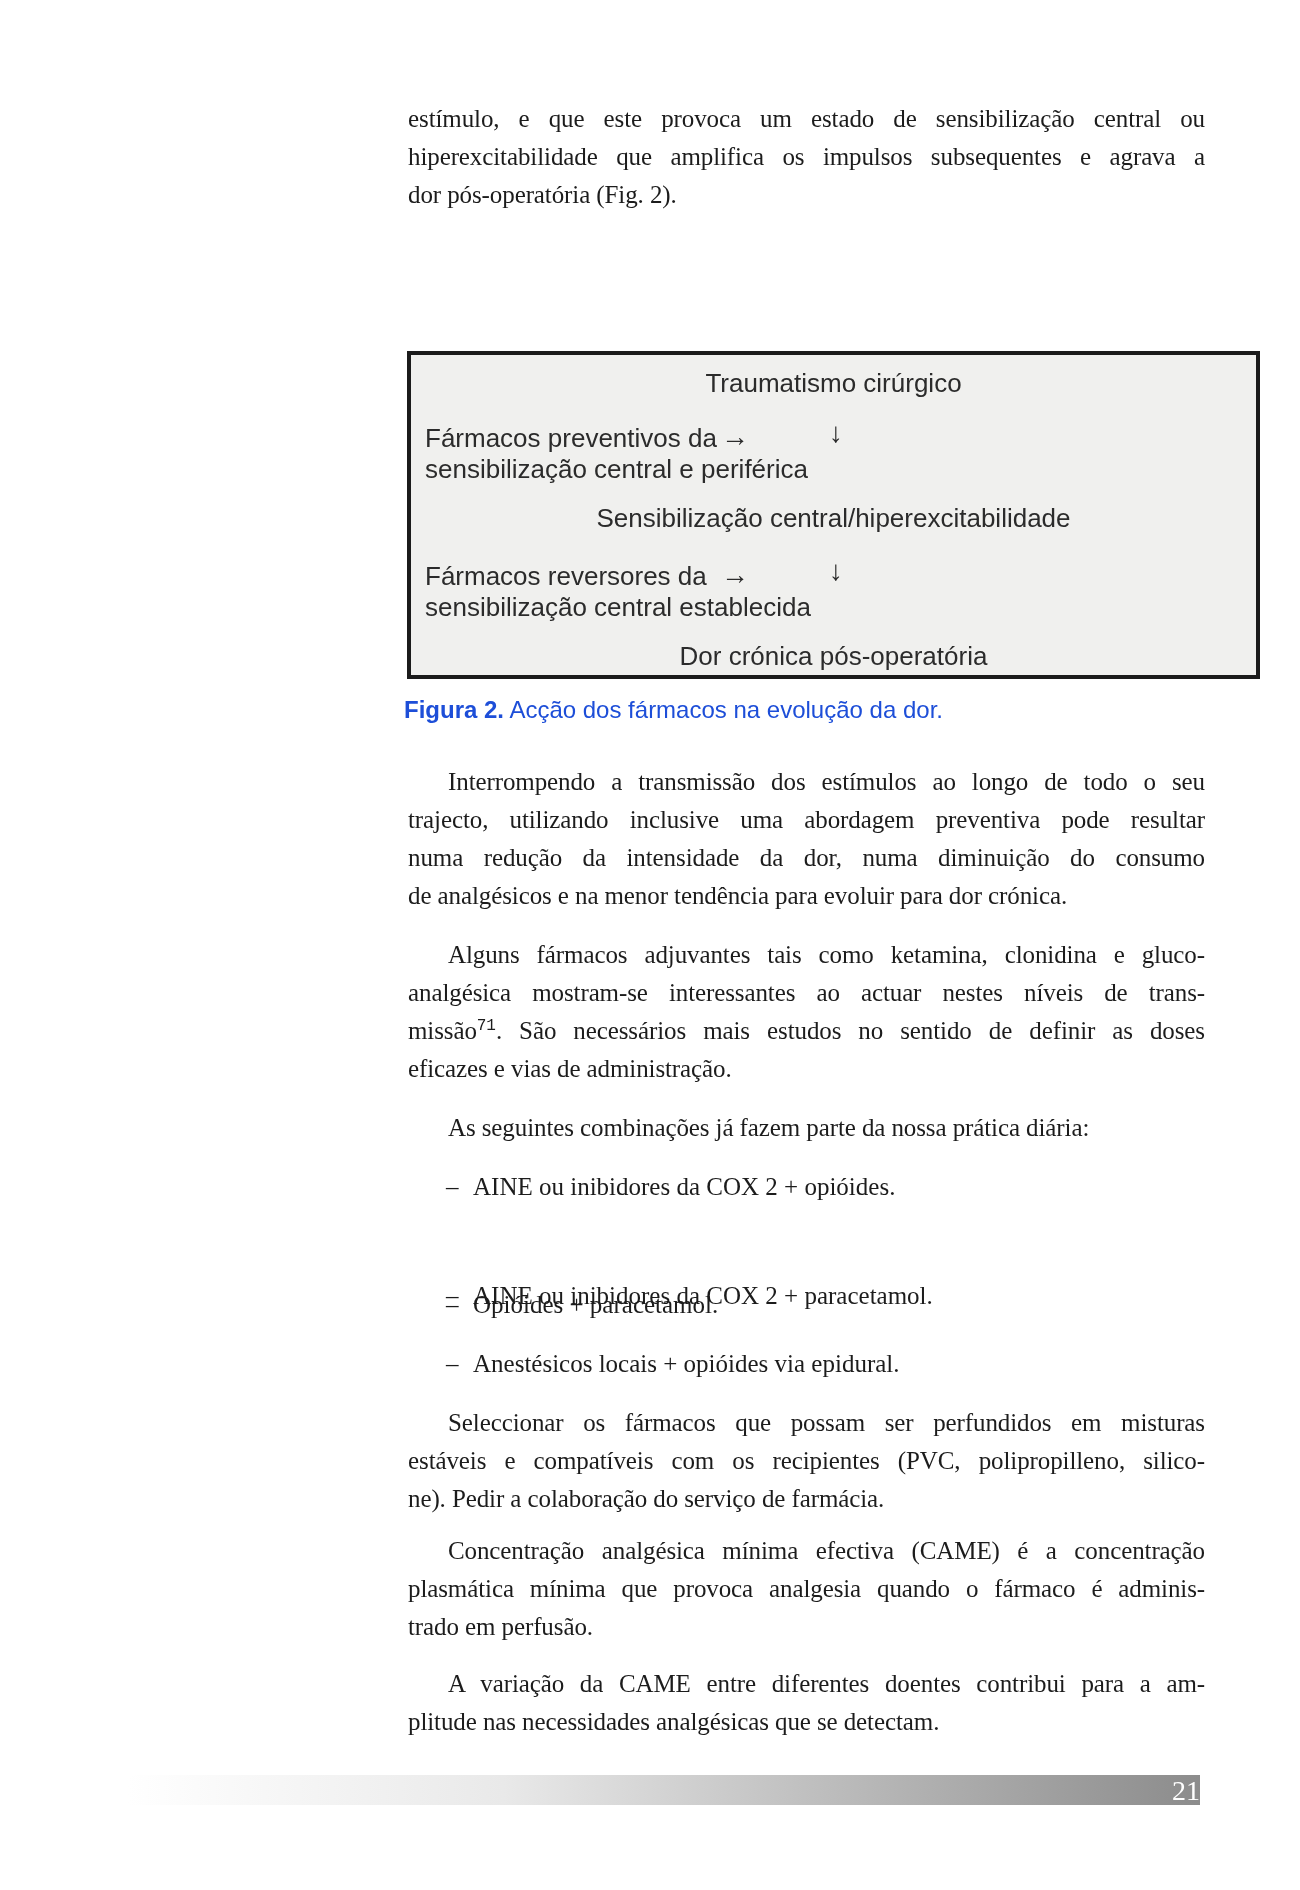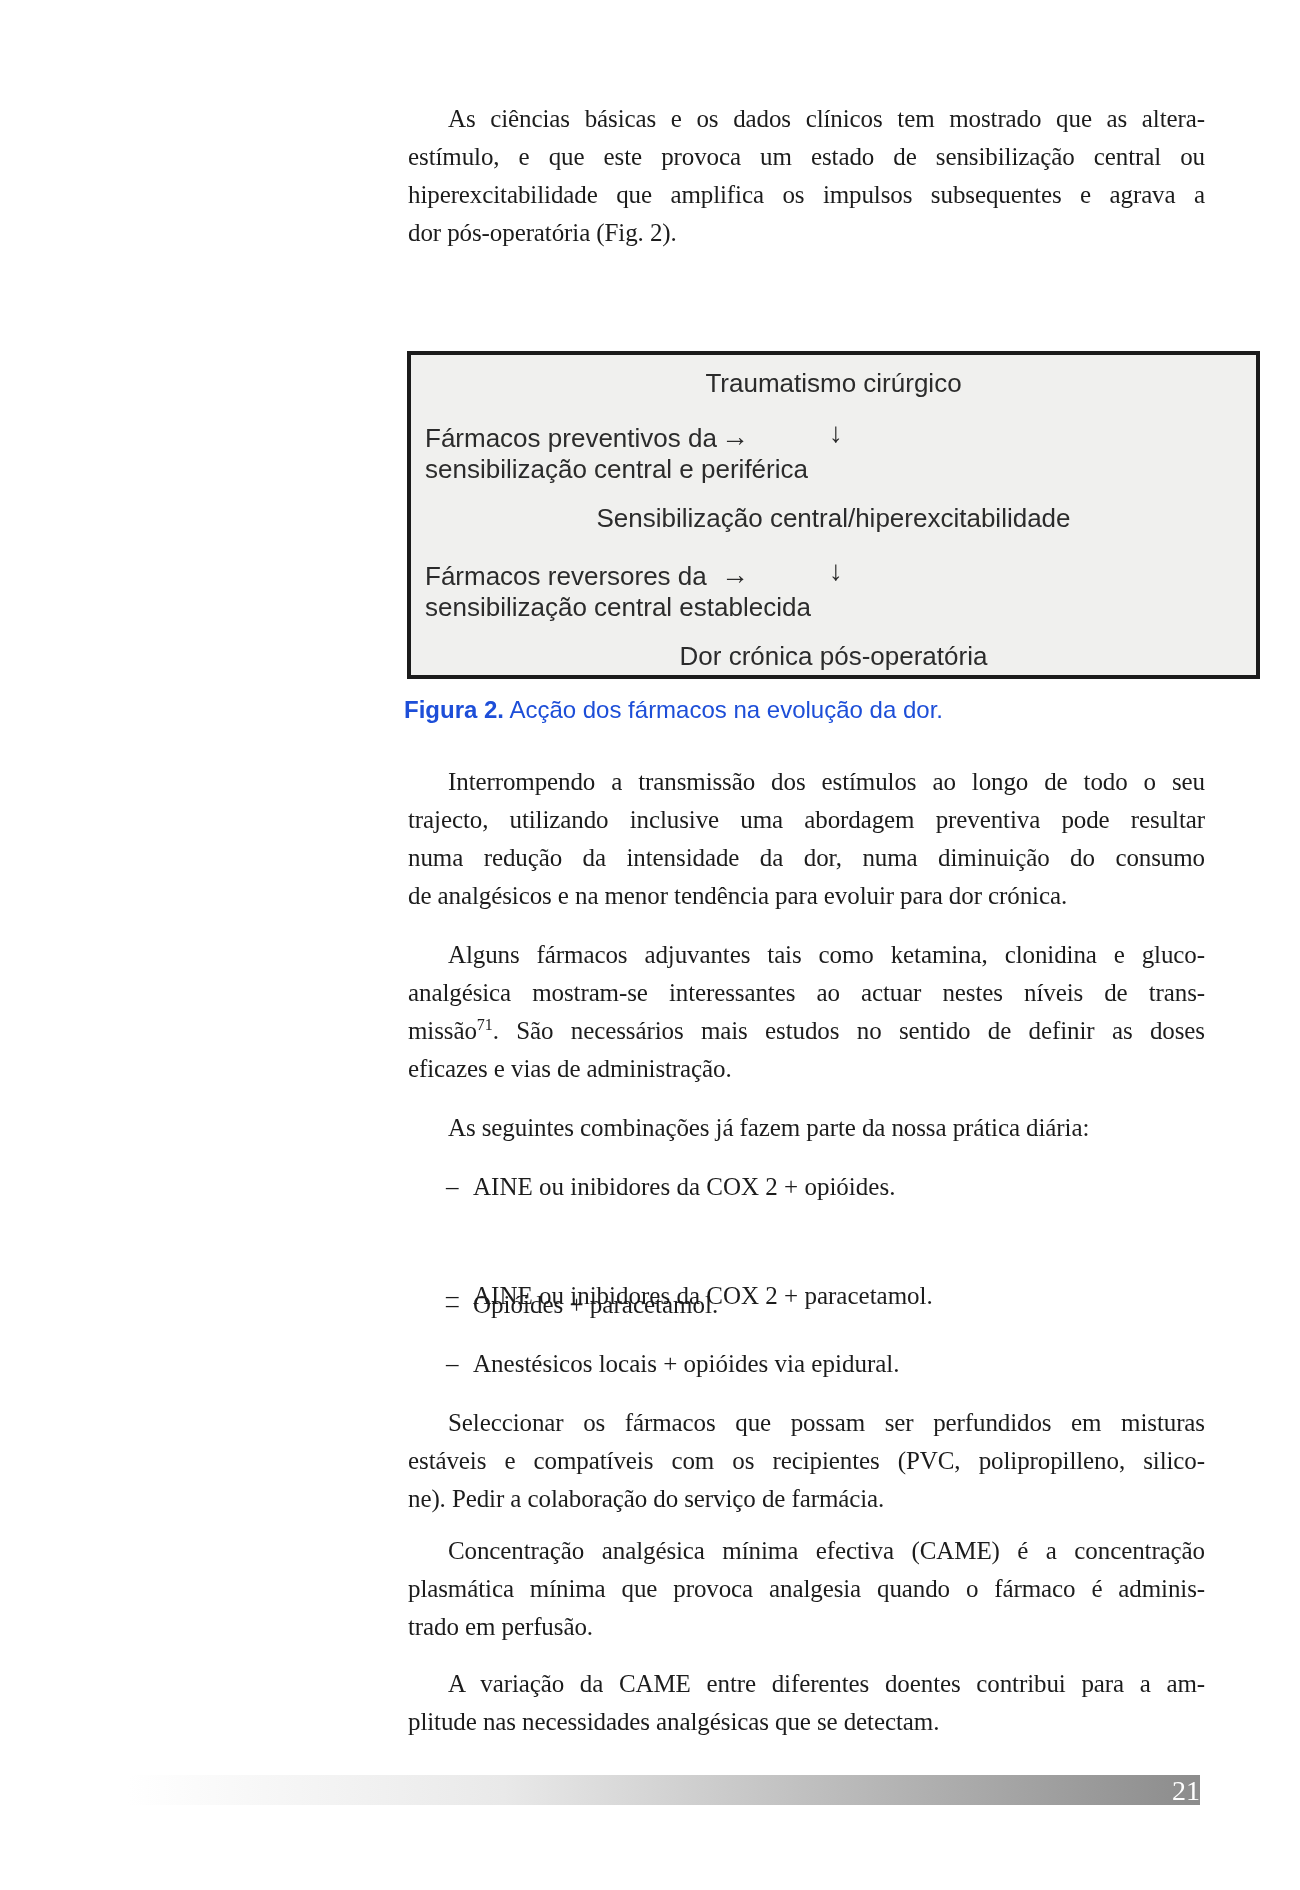--- a/index.html
+++ b/index.html
@@ -15,21 +15,21 @@
     position: absolute;
     left: 408px;
     width: 797px;
     font-size: 25px;
     line-height: 38px;
     letter-spacing: -0.1px;
   }
   .line { text-align: justify; text-align-last: justify; }
   .line.first { text-indent: 40px; }
   .line.last { text-align-last: left; }
-  sup.ref { font-size: 16px; vertical-align: super; line-height: 0; }
+  sup.ref { font-size: 16px; vertical-align: super; line-height: 0; font-family: Liberation Mono, monospace; }
 
   
   .figure-box {
     position: absolute;
     left: 407px; top: 351px;
     width: 853px; height: 328px;
     box-sizing: border-box;
     background: #f0f0ee;
     border: 4px solid #1b1b1b;
     font-family: "Liberation Sans", "DejaVu Sans", sans-serif;
@@ -84,21 +84,20 @@
     font-family: "Liberation Serif", "DejaVu Serif", serif;
     font-size: 28px;
     line-height: 31px;
     color: #ffffff;
   }
 </style>
 </head>
 <body>
 
 <div class="para" style="top:100px">
-  <div class="line first">As ciências básicas e os dados clínicos tem mostrado que as altera-</div>
   <div class="line">estímulo, e que este provoca um estado de sensibilização central ou</div>
   <div class="line">hiperexcitabilidade que amplifica os impulsos subsequentes e agrava a</div>
   <div class="line last">dor pós-operatória (Fig. 2).</div>
 </div>
 
 <div class="figure-box">
   <div class="center-label" style="top:13px">Traumatismo cirúrgico</div>
 
   <div class="left-text" style="top:68px">
     <div>Fármacos preventivos da</div>

